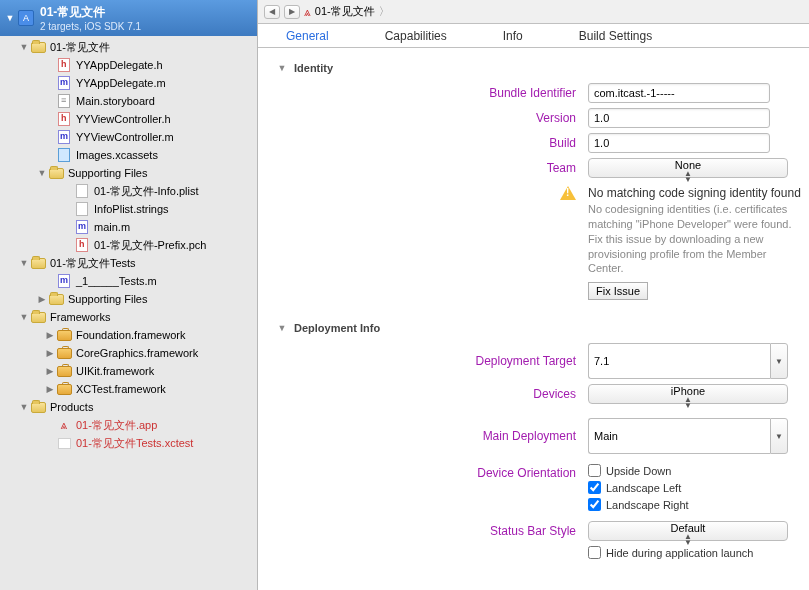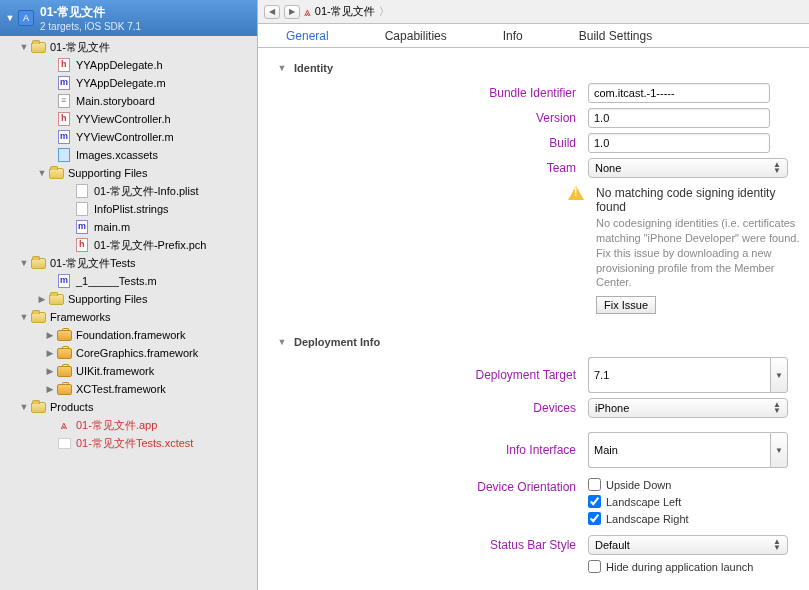--- a/index.html
+++ b/index.html
@@ -46,27 +46,27 @@
 .content { flex: 1; overflow: auto; padding: 10px 0 20px 0; }
 
 .section { margin-bottom: 18px; }
 .section-head { display: flex; align-items: center; gap: 6px; padding: 4px 18px; font-weight: bold; color: #444; font-size: 12px; }
 .section-head .tw { color: #888; }
 .form-row { display: flex; align-items: center; margin: 5px 0; }
 .form-label { width: 330px; text-align: right; padding-right: 12px; color: #a21caf; font-size: 12px; }
 .form-field { flex: 1; padding-right: 12px; }
 .txt { width: 200px; height: 20px; border: 1px solid #bcbcbc; border-radius: 3px; padding: 0 5px; font-size: 11px; box-shadow: inset 0 1px 2px rgba(0,0,0,0.08); }
 .txt.wide { width: 182px; }
-.combo { width: 200px; height: 20px; border: 1px solid #bcbcbc; border-radius: 4px; background: linear-gradient(#fefefe,#ececec); display: flex; align-items: center; justify-content: space-between; padding: 0 6px; font-size: 11px; }
+.combo { width: 200px; height: 20px; border: 1px solid #bcbcbc; border-radius: 4px; background: linear-gradient(#fefefe,#ececec); display: flex; align-items: center; justify-content: space-between; padding: 0 6px; font-size: 11px; flex-direction: column; }
 .combo .arrows { font-size: 8px; color: #555; line-height: 6px; }
 .combo-editable { width: 200px; height: 36px; display: flex; }
 .combo-editable input { flex:1; border:1px solid #bcbcbc; border-right:none; border-radius:3px 0 0 3px; padding:0 5px; font-size:11px; }
 .combo-editable .drop { width:18px; border:1px solid #bcbcbc; border-radius:0 3px 3px 0; background:linear-gradient(#fefefe,#ececec); display:flex; align-items:center; justify-content:center; font-size:8px; color:#555; }
 
-.warn-row { display: flex; margin: 8px 0 4px 8px; }
+.warn-row { display: flex; margin: 8px 0 4px 0; }
 .warn-icon { width: 330px; text-align: right; padding-right: 12px; }
 .warn-tri { display:inline-block; width:0; height:0; border-left:8px solid transparent; border-right:8px solid transparent; border-bottom:14px solid #f7c03a; position:relative; }
 .warn-tri::after { content:"!"; position:absolute; left:-2px; top:1px; color:#fff; font-weight:bold; font-size:10px; }
 .warn-text { flex: 1; padding-right: 8px; }
 .warn-text .head { color: #333; font-size: 12px; }
 .warn-text .body { color: #8a8a8a; font-size: 11px; margin-top: 2px; line-height: 1.35; }
 .btn { display: inline-block; margin-top: 6px; padding: 2px 7px; border: 1px solid #aeaeae; border-radius: 0; background: linear-gradient(#fefefe,#e9e9e9); font-size: 11px; }
 
 .checks { display: flex; flex-direction: column; gap: 4px; }
 .chk { display: flex; align-items: center; gap: 5px; font-size: 12px; color: #333; }
@@ -329,21 +329,21 @@
       <div class="form-row">
         <div class="form-label">Devices</div>
         <div class="form-field">
           <div class="combo">
             <span>iPhone</span>
             <span class="arrows">▲<br>▼</span>
           </div>
         </div>
       </div>
       <div class="form-row" style="margin-top:14px">
-        <div class="form-label">Info Interface</div>
+        <div class="form-label">Main Deployment</div>
         <div class="form-field">
           <div class="combo-editable">
             <input value="Main" style="">
             <span class="drop">▼</span>
           </div>
         </div>
       </div>
       <div class="form-row" style="align-items:flex-start; margin-top:10px">
         <div class="form-label" style="padding-top:2px">Device Orientation</div>
         <div class="form-field checks">

